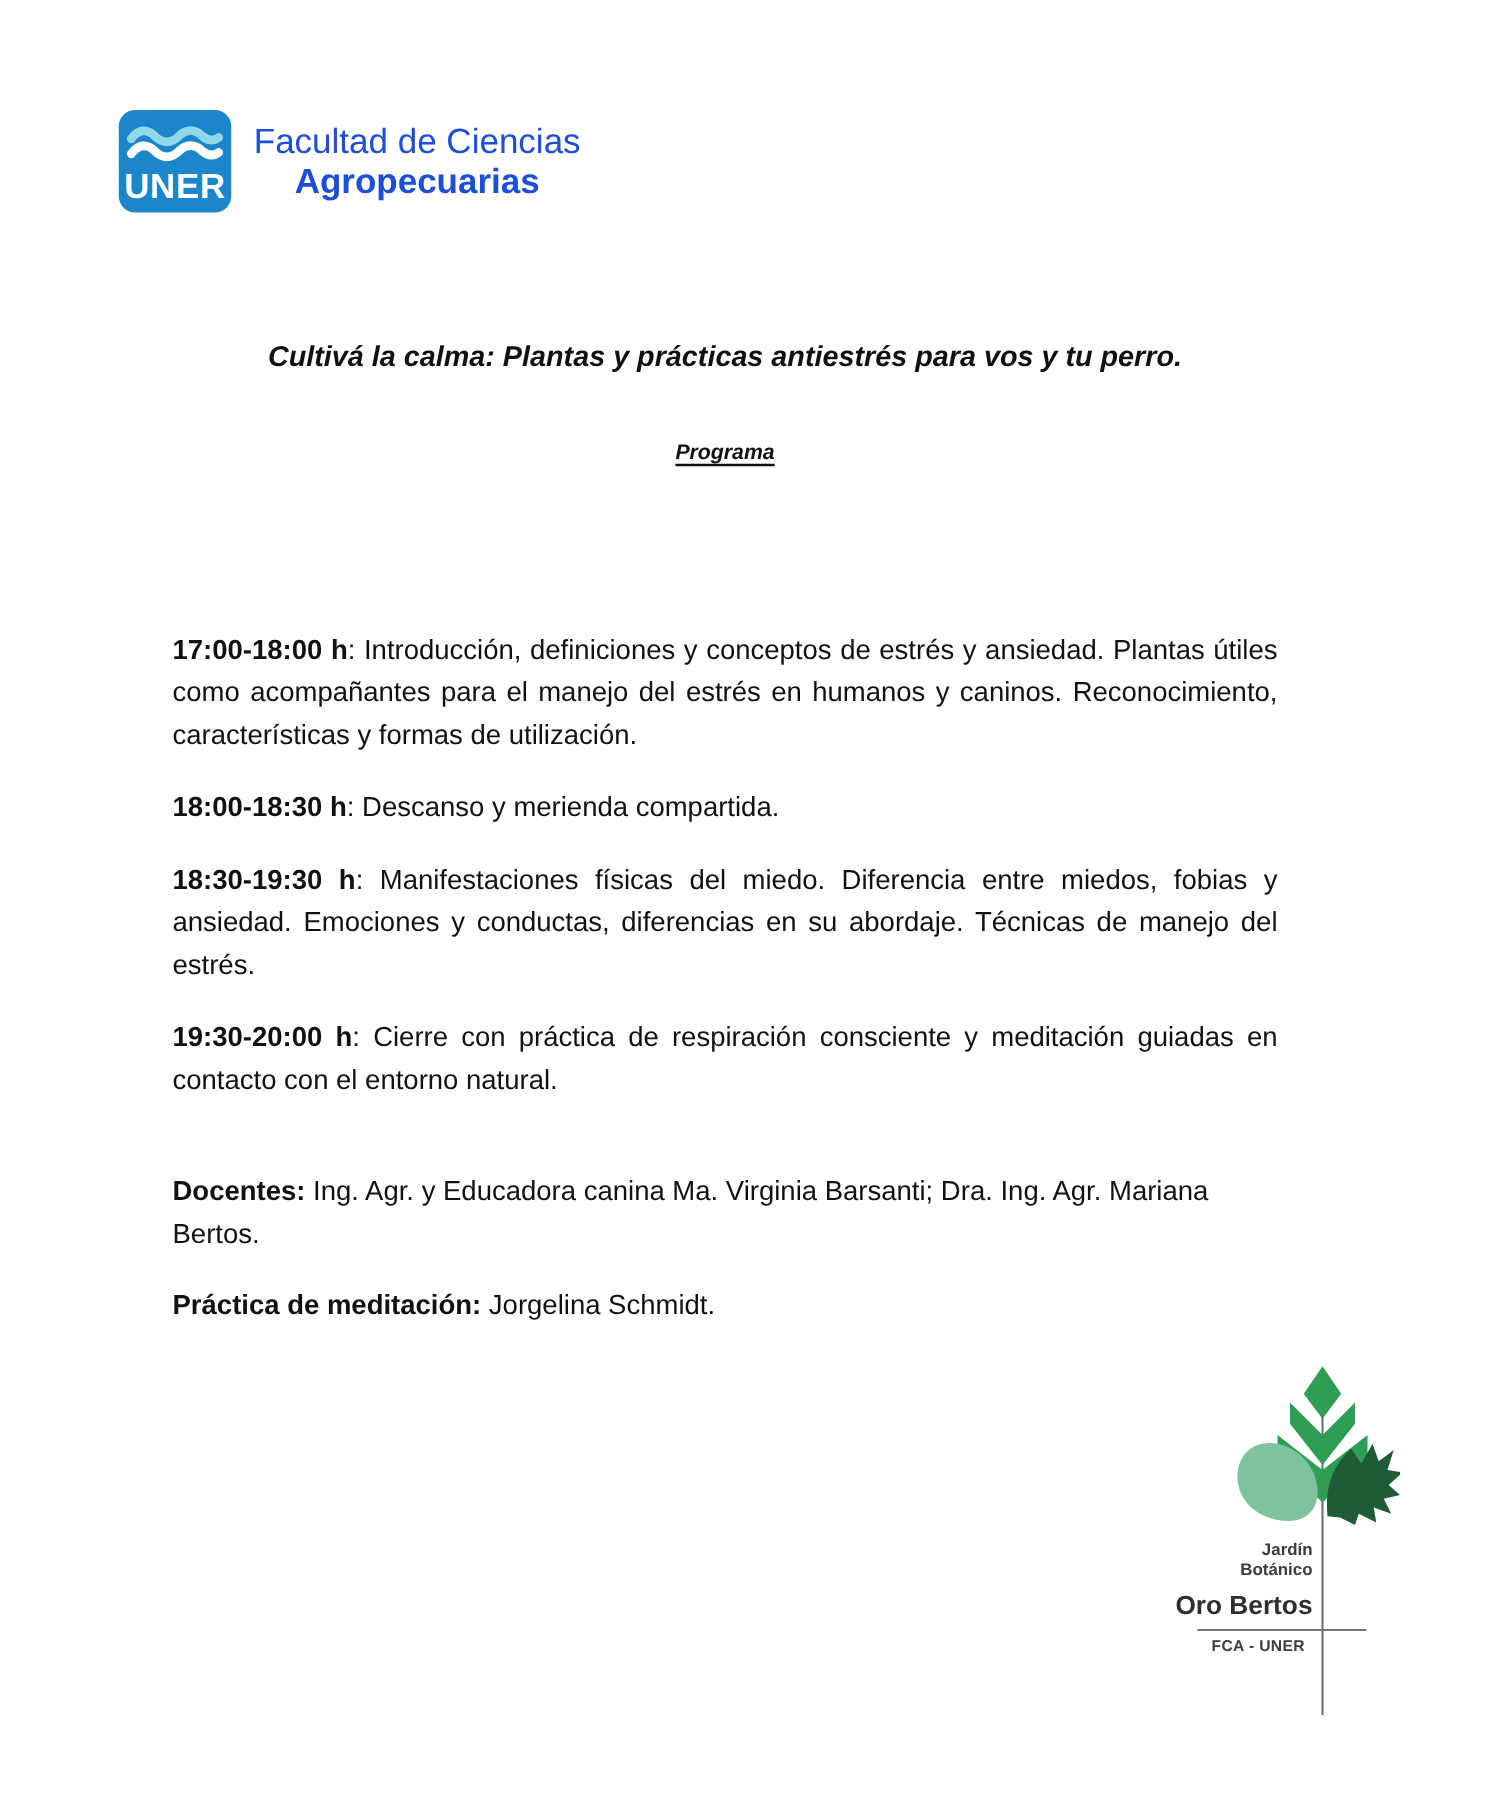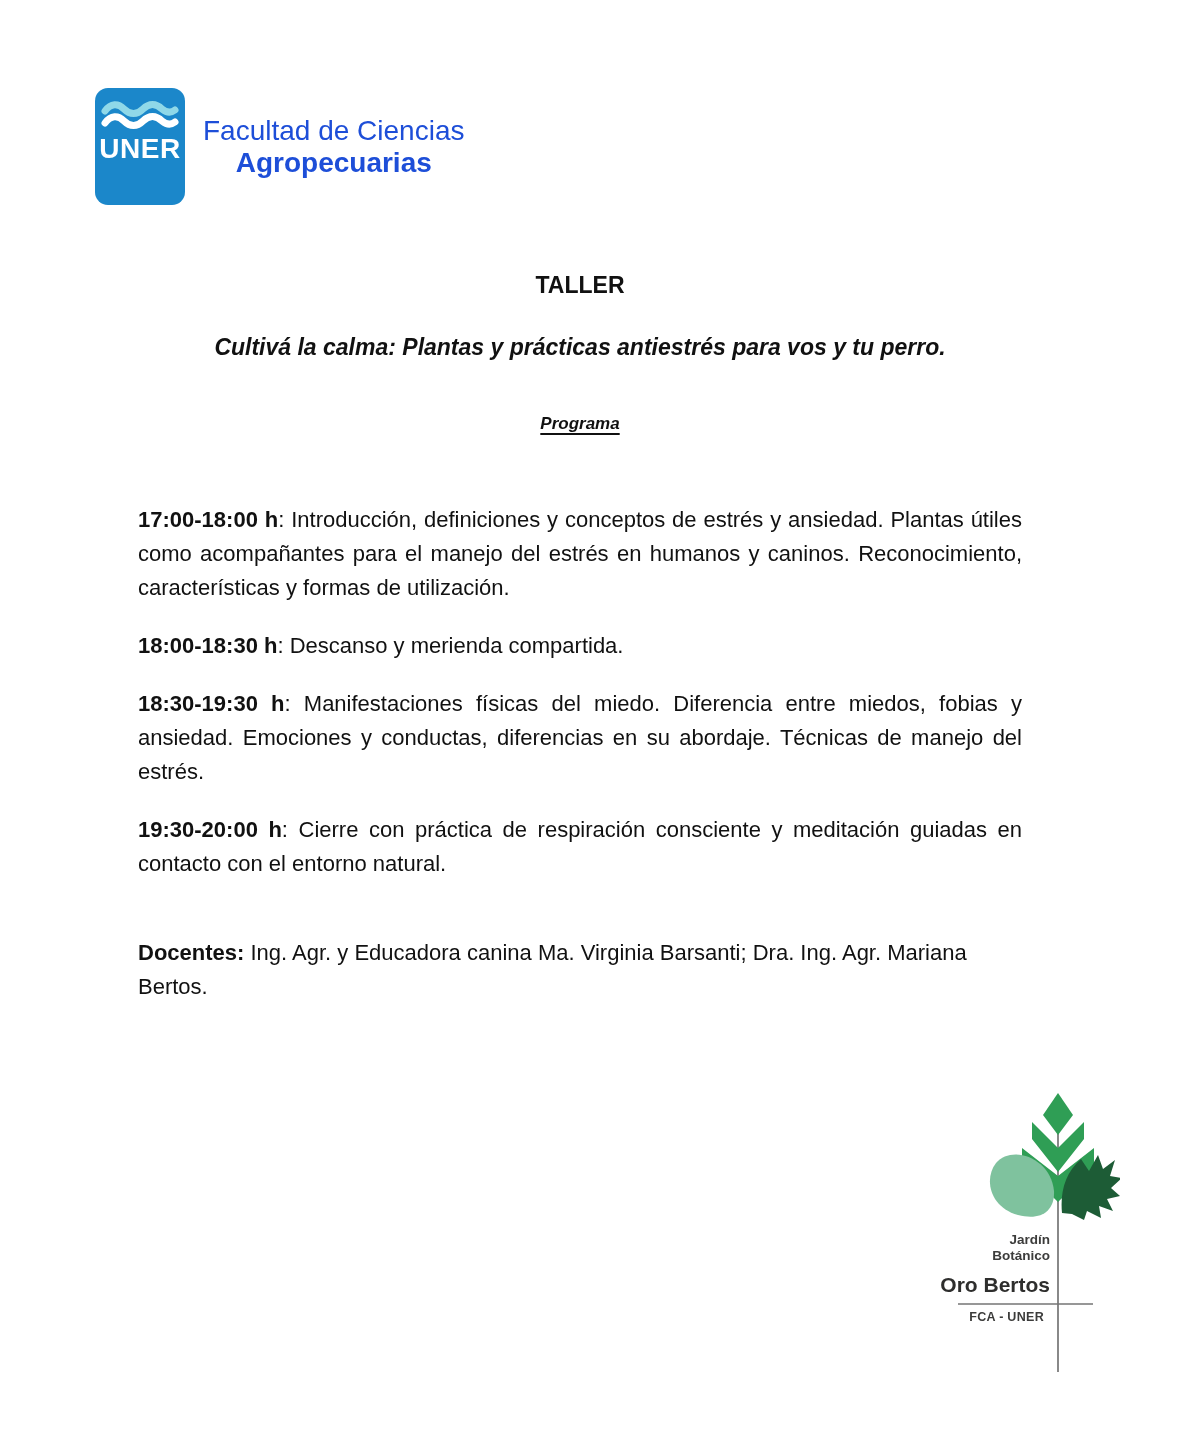--- a/index.html
+++ b/index.html
@@ -15,21 +15,21 @@
   
   .header {
     position: absolute;
     left: 95px;
     top: 88px;
     display: flex;
     align-items: center;
   }
   .uner-badge {
     width: 90px;
-    height: 117px;
+    height: 82px;
     background: #1b87ca;
     border-radius: 13px;
     display: flex;
     flex-direction: column;
     align-items: center;
     padding-top: 11px;
     box-sizing: border-box;
   }
   .uner-waves { display: block; }
   .uner-text {
@@ -148,32 +148,32 @@
       </svg>
       <div class="uner-text">UNER</div>
     </div>
     <div class="faculty">
       <div class="faculty-line1">Facultad de Ciencias</div>
       <div class="faculty-line2">Agropecuarias</div>
     </div>
   </header>
 
   <section class="titles">
-    <h1 class="title-main">TALLER</h1>
     <h2 class="title-sub">Cultivá la calma: Plantas  y prácticas antiestrés para vos y tu perro.</h2>
     <div><h3 class="title-section">Programa</h3></div>
   </section>
 
   <section class="content">
     <p><b>17:00-18:00 h</b><span>: Introducción, definiciones y conceptos de estrés y ansiedad. Plantas útiles como acompañantes para el manejo del estrés en humanos y caninos. Reconocimiento, características y formas de utilización.</span></p>
     <p><b>18:00-18:30 h</b><span>: Descanso y merienda compartida.</span></p>
     <p><b>18:30-19:30 h</b><span>: Manifestaciones físicas del miedo. Diferencia entre miedos, fobias y ansiedad. Emociones y conductas, diferencias en su abordaje. Técnicas de manejo del estrés.</span></p>
     <p><b>19:30-20:00 h</b><span>: Cierre con práctica de respiración consciente y meditación guiadas en contacto con el entorno natural.</span></p>
 
     <p class="staff staff-docentes"><b>Docentes:</b><span> Ing. Agr. y Educadora canina Ma. Virginia Barsanti;  Dra. Ing. Agr. Mariana Bertos.</span></p>
+    <p class="staff"><b>Práctica de meditación:</b><span> Jorgelina Schmidt.</span></p>
   </section>
 
   <div class="footer-logo">
     <svg width="170" height="295" viewBox="0 0 170 295">
 
       <line x1="108" y1="42" x2="108" y2="284" stroke="#6b6b6b" stroke-width="1.6"></line>
 
       <line x1="8" y1="216" x2="143" y2="216" stroke="#757575" stroke-width="1.6"></line>
 
       <polygon points="108,5 123,27 108,47 93,27" fill="#2f9e55"></polygon>

